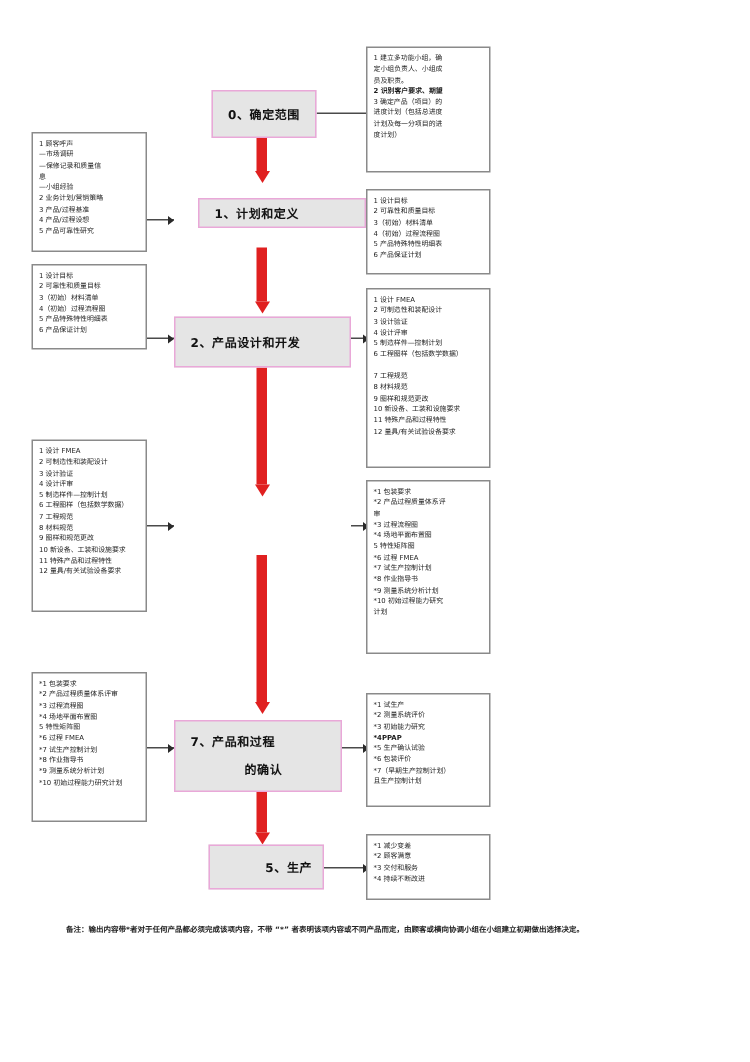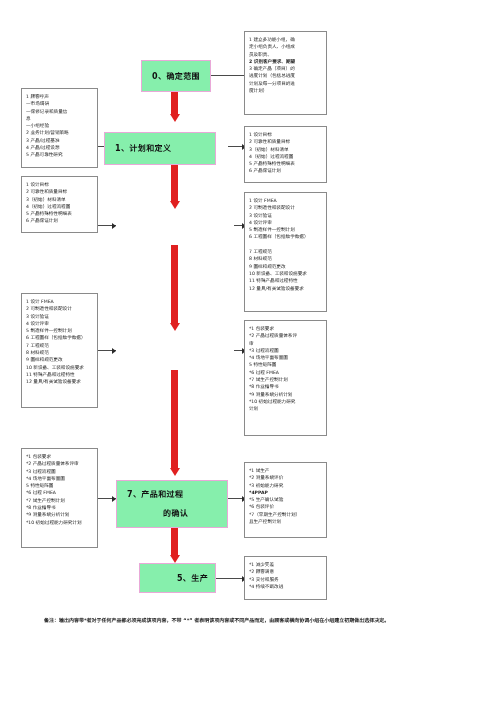--- a/index.html
+++ b/index.html
@@ -26,21 +26,21 @@
 
   
   .node {
     position: absolute;
     box-sizing: border-box;
   }
 
   
   .phase {
     border: 1px solid #e9a8d8;
-    background: #86efac;
+    background: #e5e5e5;
     display: flex;
     flex-direction: column;
     align-items: flex-start;
     justify-content: center;
     padding: 3px 6px 3px 10px;
     font-weight: bold;
     font-size: 8px;
     line-height: 15px;
     letter-spacing: 0.4px;
     color: #111111;
@@ -162,24 +162,27 @@
   <div class="hline" style="left:228px; top:498px; width:16px;"></div>
   <div class="hline-arrow-right" style="left:242px; top:495.5px;"></div>
 
   <div class="hline" style="left:216px; top:578px; width:28px;"></div>
   <div class="hline-arrow-right" style="left:242px; top:575.5px;"></div>
 
   <div class="node phase center-text" style="left:141px; top:60px; width:70px; height:32px;">
     <span class="ln">0、确定范围</span>
   </div>
 
-  <div class="node phase" style="left:104px; top:132px; width:112px; height:33px;text-align:right;">
+  <div class="node phase" style="left:132px; top:132px; width:112px; height:20px;text-align:right;">
     <span class="ln">1、计划和定义</span>
   </div>
 
+  <div class="node phase" style="left:116px; top:211px; width:118px; height:34px;">
+    <span class="ln">2、产品设计和开发</span>
+  </div>
 
 
   <div class="node phase" style="left:116px; top:480px; width:112px; height:48px;">
     <span class="ln">7、产品和过程</span>
     <span class="ln" style="margin-top:4px;margin-left:36px;">的确认</span>
   </div>
 
   <div class="node phase center-text" style="left:139px; top:563px; width:77px; height:30px;padding-left:36px;">
     <span class="ln">5、生产</span>
   </div>

